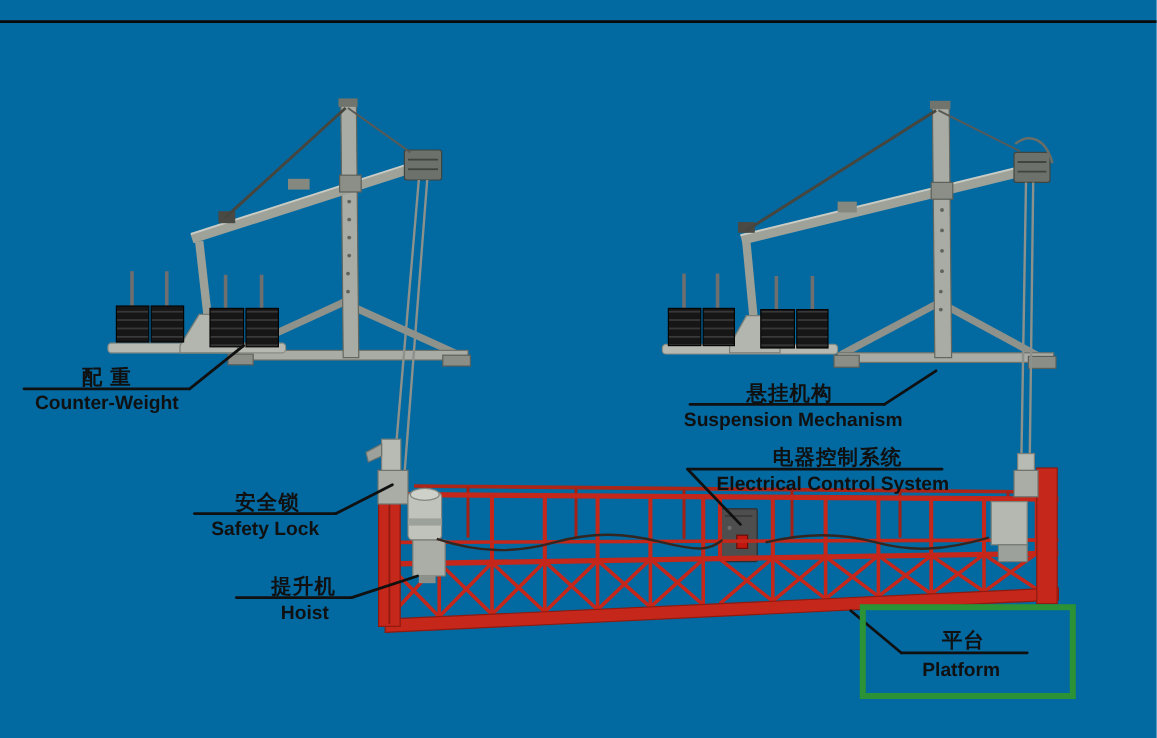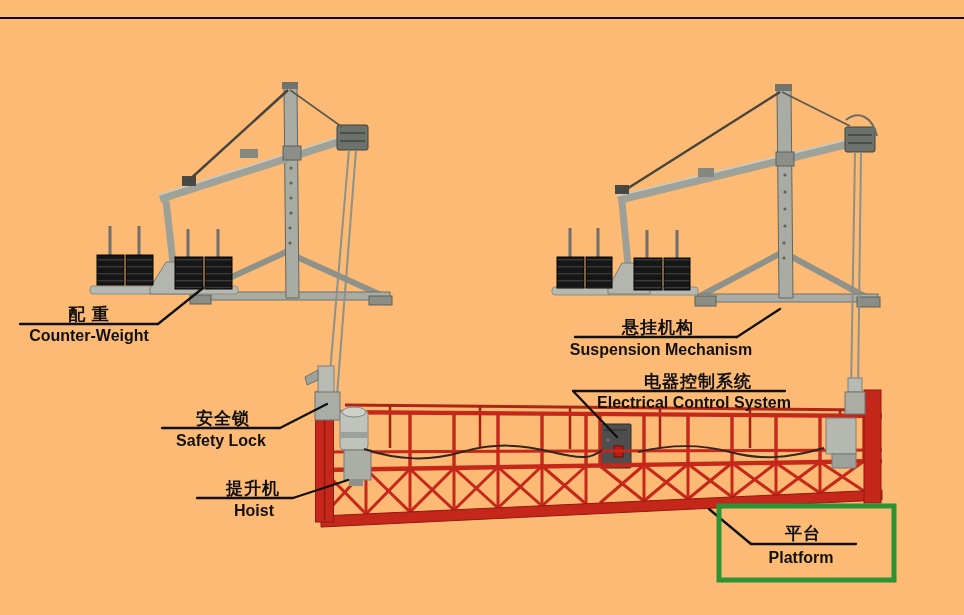--- a/index.html
+++ b/index.html
@@ -1,16 +1,16 @@
 <!DOCTYPE html>
 <html><head>
 <meta charset="utf-8">
 <style>
   html,body{margin:0;padding:0;background:#fff;}
-  .stage{position:relative;width:964px;height:615px;background:#fdba74;overflow:hidden;
+  .stage{position:relative;width:964px;height:615px;background:#0369a1;overflow:hidden;
          font-family:"Liberation Sans","DejaVu Sans",sans-serif;}
   svg{position:absolute;left:0;top:0;}
   
   .g6{stroke:#8e928a;stroke-width:6;stroke-linecap:round;}
   .g8{stroke:#9ea298;stroke-width:8;stroke-linecap:butt;}
   .ghl{stroke:#c8ccc4;stroke-width:1.6;}
   .cbl{stroke:#46463f;stroke-width:2.5;fill:none;}
   .cbl2{stroke:#5a5a54;stroke-width:1.6;fill:none;}
   .rope{stroke:#8d918b;stroke-width:2;}
   

